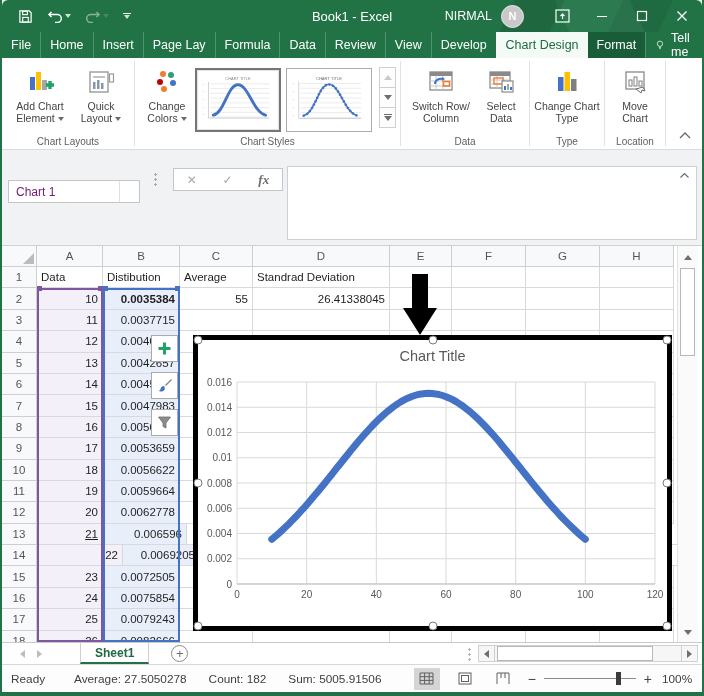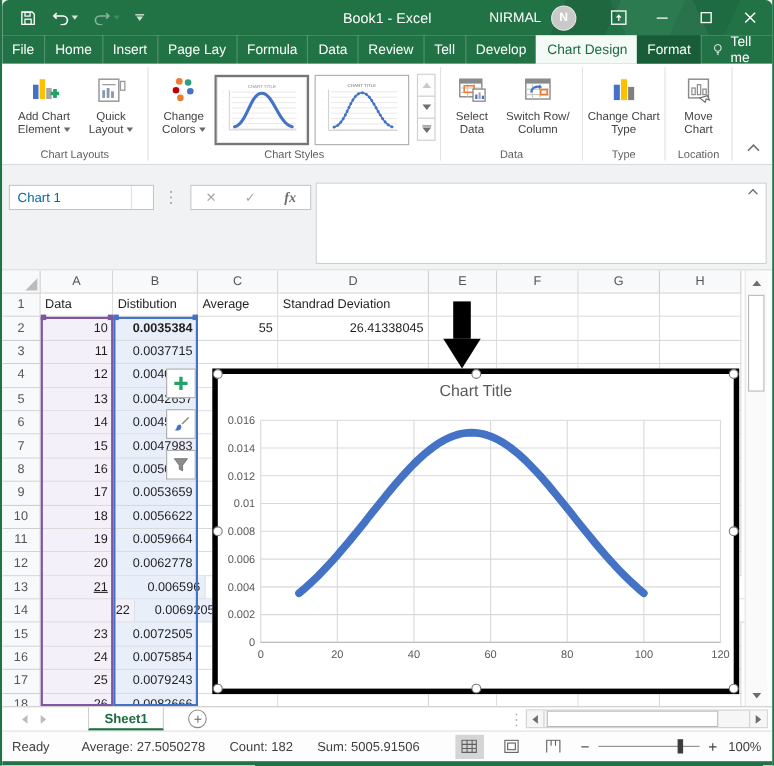--- a/index.html
+++ b/index.html
@@ -55,22 +55,22 @@
   .thumb.selected{ border:2px solid #767676; box-shadow:0 0 0 1px #e3e3e3 inset;}
   .gscroll{ display:flex; flex-direction:column; margin-left:2px;}
   .gscroll .gbtn{ width:17px; height:21px; border:1px solid #cfcfcf; background:#fdfdfd; display:flex; align-items:center; justify-content:center; margin-top:-1px;}
   .tri-up{ width:0;height:0;border-left:4px solid transparent;border-right:4px solid transparent;border-bottom:5px solid #c9c9c9;}
   .tri-dn{ width:0;height:0;border-left:4px solid transparent;border-right:4px solid transparent;border-top:5px solid #6e6e6e;}
   .gmore{ display:flex; flex-direction:column; align-items:center; gap:1px;}
   .gmore .bar{ width:8px; height:1.5px; background:#6e6e6e;}
   .ribbon-collapse{ position:absolute; right:10px; bottom:5px; color:#6b6b6b;}
   
   .fbar{ height:96px; background:#f1f2f3; position:relative; border-bottom:1px solid #cfd2d4;}
-  .namebox{ position:absolute; left:6px; top:18px; width:132px; height:23px; background:#fff; border:1px solid #c3c6c8;
-    display:flex; align-items:center; font-size:12px; color:#0369a1;}
+  .namebox{ position:absolute; left:6px; top:30px; width:132px; height:23px; background:#fff; border:1px solid #c3c6c8;
+    display:flex; align-items:center; font-size:12px; color:#701a75;}
   .namebox .nb-text{ flex:1; padding-left:7px;}
   .namebox .nb-drop{ width:20px; height:100%; border-left:1px solid #e0e0e0; display:flex; align-items:center; justify-content:center;}
   .vdots{ position:absolute; left:152px; top:22px; width:3px; height:15px;
     background-image:radial-gradient(circle, #a9a9a9 1px, transparent 1.2px); background-size:3px 5px;}
   .fxbox{ position:absolute; left:171px; top:18px; width:110px; height:23px; background:#fff; border:1px solid #c3c6c8;
     display:flex; align-items:center; justify-content:space-around; color:#a8a8a8;}
   .fxbox .fx{ font-style:italic; font-family:"Liberation Serif", serif; font-size:13px; color:#6d6d6d; font-weight:bold;}
   .finput{ position:absolute; left:285px; top:16px; right:5px; height:74px; background:#fff; border:1px solid #cdd0d2;
     font-size:12px; color:#222; padding:3px 20px 3px 6px;}
   .fcollapse{ position:absolute; right:12px; top:20px; color:#6a6a6a; font-size:10px;}
@@ -205,21 +205,21 @@
 
 <div class="tabbar">
   <div style="display:flex" id="ribbon-tabs">
       <div class="tab">File</div>
       <div class="tab">Home</div>
       <div class="tab">Insert</div>
       <div class="tab">Page Lay</div>
       <div class="tab">Formula</div>
       <div class="tab">Data</div>
       <div class="tab">Review</div>
-      <div class="tab">Tell</div>
+      <div class="tab">View</div>
       <div class="tab">Develop</div>
       <div class="tab active">Chart Design</div>
       <div class="tab contextual">Format</div>
     </div>
   <div class="tellme">
     <svg width="13" height="16" viewBox="0 0 13 16">
         <circle cx="6.5" cy="6" r="4.4" fill="none" stroke="#fff" stroke-width="1.2"></circle>
         <path d="M4.8 12h3.4M5.2 14h2.6" stroke="#fff" stroke-width="1.2"></path>
       </svg>
     <span>Tell me</span>
@@ -323,47 +323,47 @@
               <span class="tri-dn"></span>
             </span>
           </div>
       </div>
     </div>
     <div class="glabel">Chart Styles</div>
   </div>
   <div class="rdivider"></div>
 
   <div class="rgroup">
+    <div class="bigbtn" style="width:72px">
+      <div class="bicon">
+        <svg width="28" height="26" viewBox="0 0 28 26">
+            <rect x="3" y="3" width="22" height="18" fill="none" stroke="#8a8a8a" stroke-width="1.3"></rect>
+            <rect x="3" y="3" width="22" height="4" fill="#8a8a8a"></rect>
+            <path d="M3 12h22M3 17h22M9 7v14M16 7v14" stroke="#c9c9c9" stroke-width="1"></path>
+            <path d="M8 15c0-4 4-6 8-5" fill="none" stroke="#4472c4" stroke-width="2"></path>
+            <path d="M15 8l3 2-3 2z" fill="#4472c4"></path>
+            <rect x="16.5" y="12.5" width="6" height="4.5" fill="none" stroke="#ed7d31" stroke-width="1.6"></rect>
+          </svg>
+      </div>
+      <div class="blabel">Switch Row/ Column</div>
+    </div>
     <div class="bigbtn" style="width:48px">
       <div class="bicon">
         <svg width="28" height="26" viewBox="0 0 28 26">
             <rect x="3" y="3" width="20" height="16" fill="none" stroke="#8a8a8a" stroke-width="1.3"></rect>
             <rect x="3" y="3" width="20" height="4" fill="#8a8a8a"></rect>
             <path d="M3 11h20M3 15h20M10 7v12M16 7v12" stroke="#c9c9c9" stroke-width="1"></path>
             <rect x="7" y="9" width="9" height="6" fill="none" stroke="#ed7d31" stroke-width="1.4"></rect>
             <rect x="15" y="12" width="11" height="11" fill="#fff" stroke="#8a8a8a" stroke-width="1.2"></rect>
             <rect x="17" y="17" width="2" height="4" fill="#4472c4"></rect>
             <rect x="20" y="15" width="2" height="6" fill="#a6a6a6"></rect>
             <rect x="23" y="18" width="2" height="3" fill="#4472c4"></rect>
           </svg>
       </div>
       <div class="blabel">Select Data</div>
-    </div>
-    <div class="bigbtn" style="width:72px">
-      <div class="bicon">
-        <svg width="28" height="26" viewBox="0 0 28 26">
-            <rect x="3" y="3" width="22" height="18" fill="none" stroke="#8a8a8a" stroke-width="1.3"></rect>
-            <rect x="3" y="3" width="22" height="4" fill="#8a8a8a"></rect>
-            <path d="M3 12h22M3 17h22M9 7v14M16 7v14" stroke="#c9c9c9" stroke-width="1"></path>
-            <path d="M8 15c0-4 4-6 8-5" fill="none" stroke="#4472c4" stroke-width="2"></path>
-            <path d="M15 8l3 2-3 2z" fill="#4472c4"></path>
-            <rect x="16.5" y="12.5" width="6" height="4.5" fill="none" stroke="#ed7d31" stroke-width="1.6"></rect>
-          </svg>
-      </div>
-      <div class="blabel">Switch Row/ Column</div>
     </div>
     <div class="glabel">Data</div>
   </div>
   <div class="rdivider"></div>
 
   <div class="rgroup">
     <div class="bigbtn" style="width:66px">
       <div class="bicon">
         <svg width="24" height="26" viewBox="0 0 24 26">
             <rect x="3" y="8" width="5.5" height="14" fill="#4472c4"></rect>

